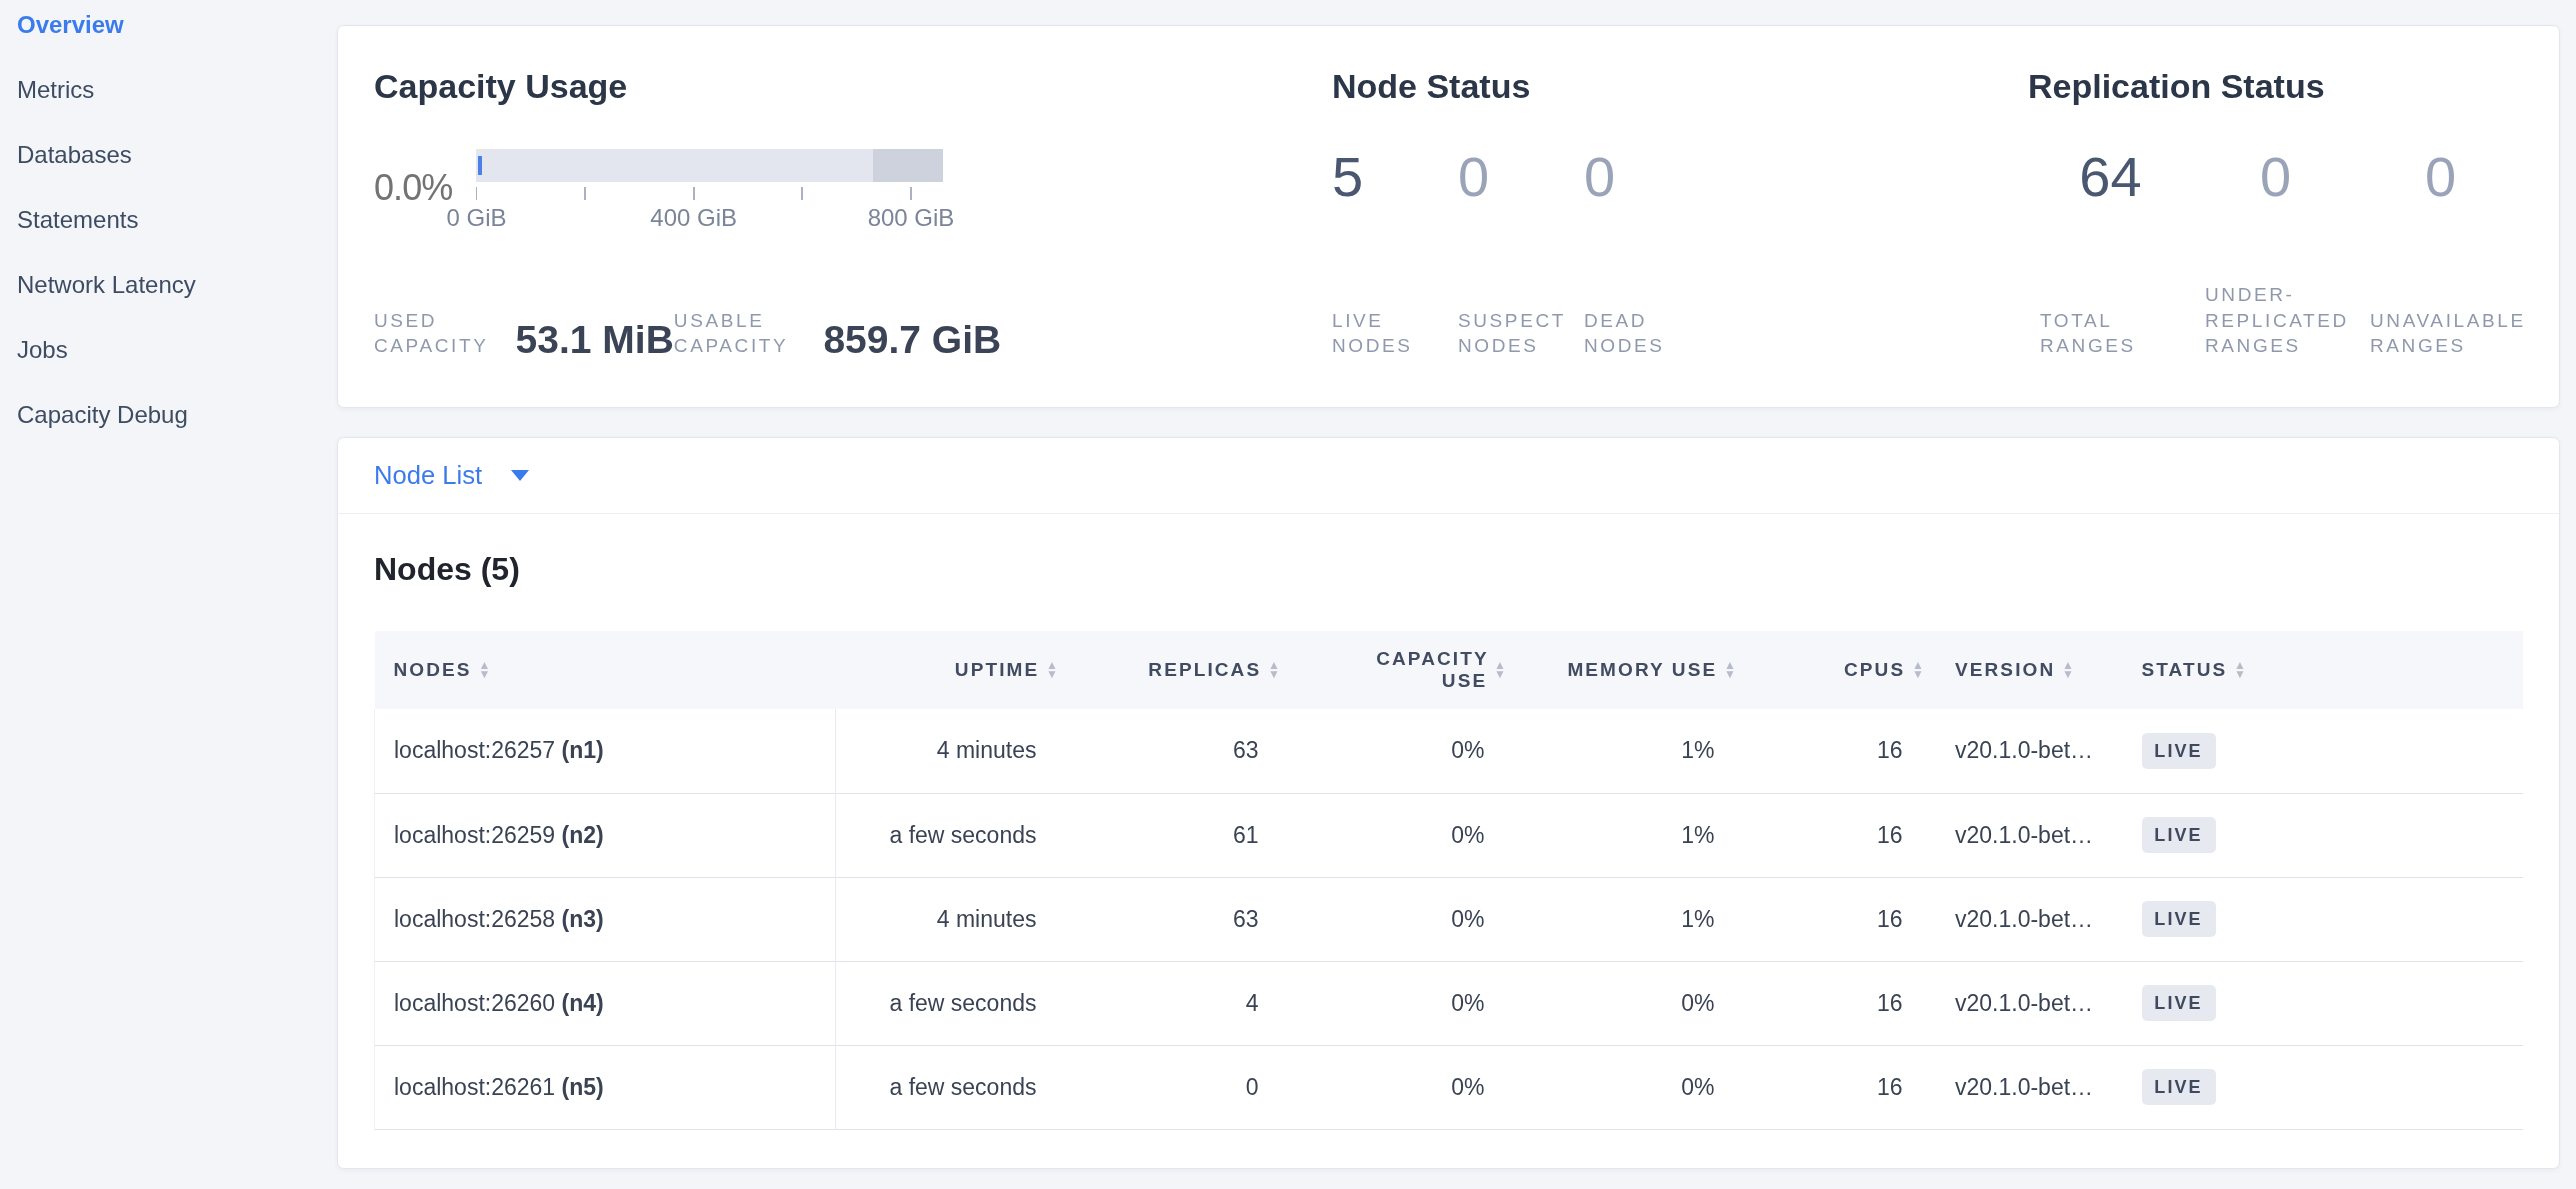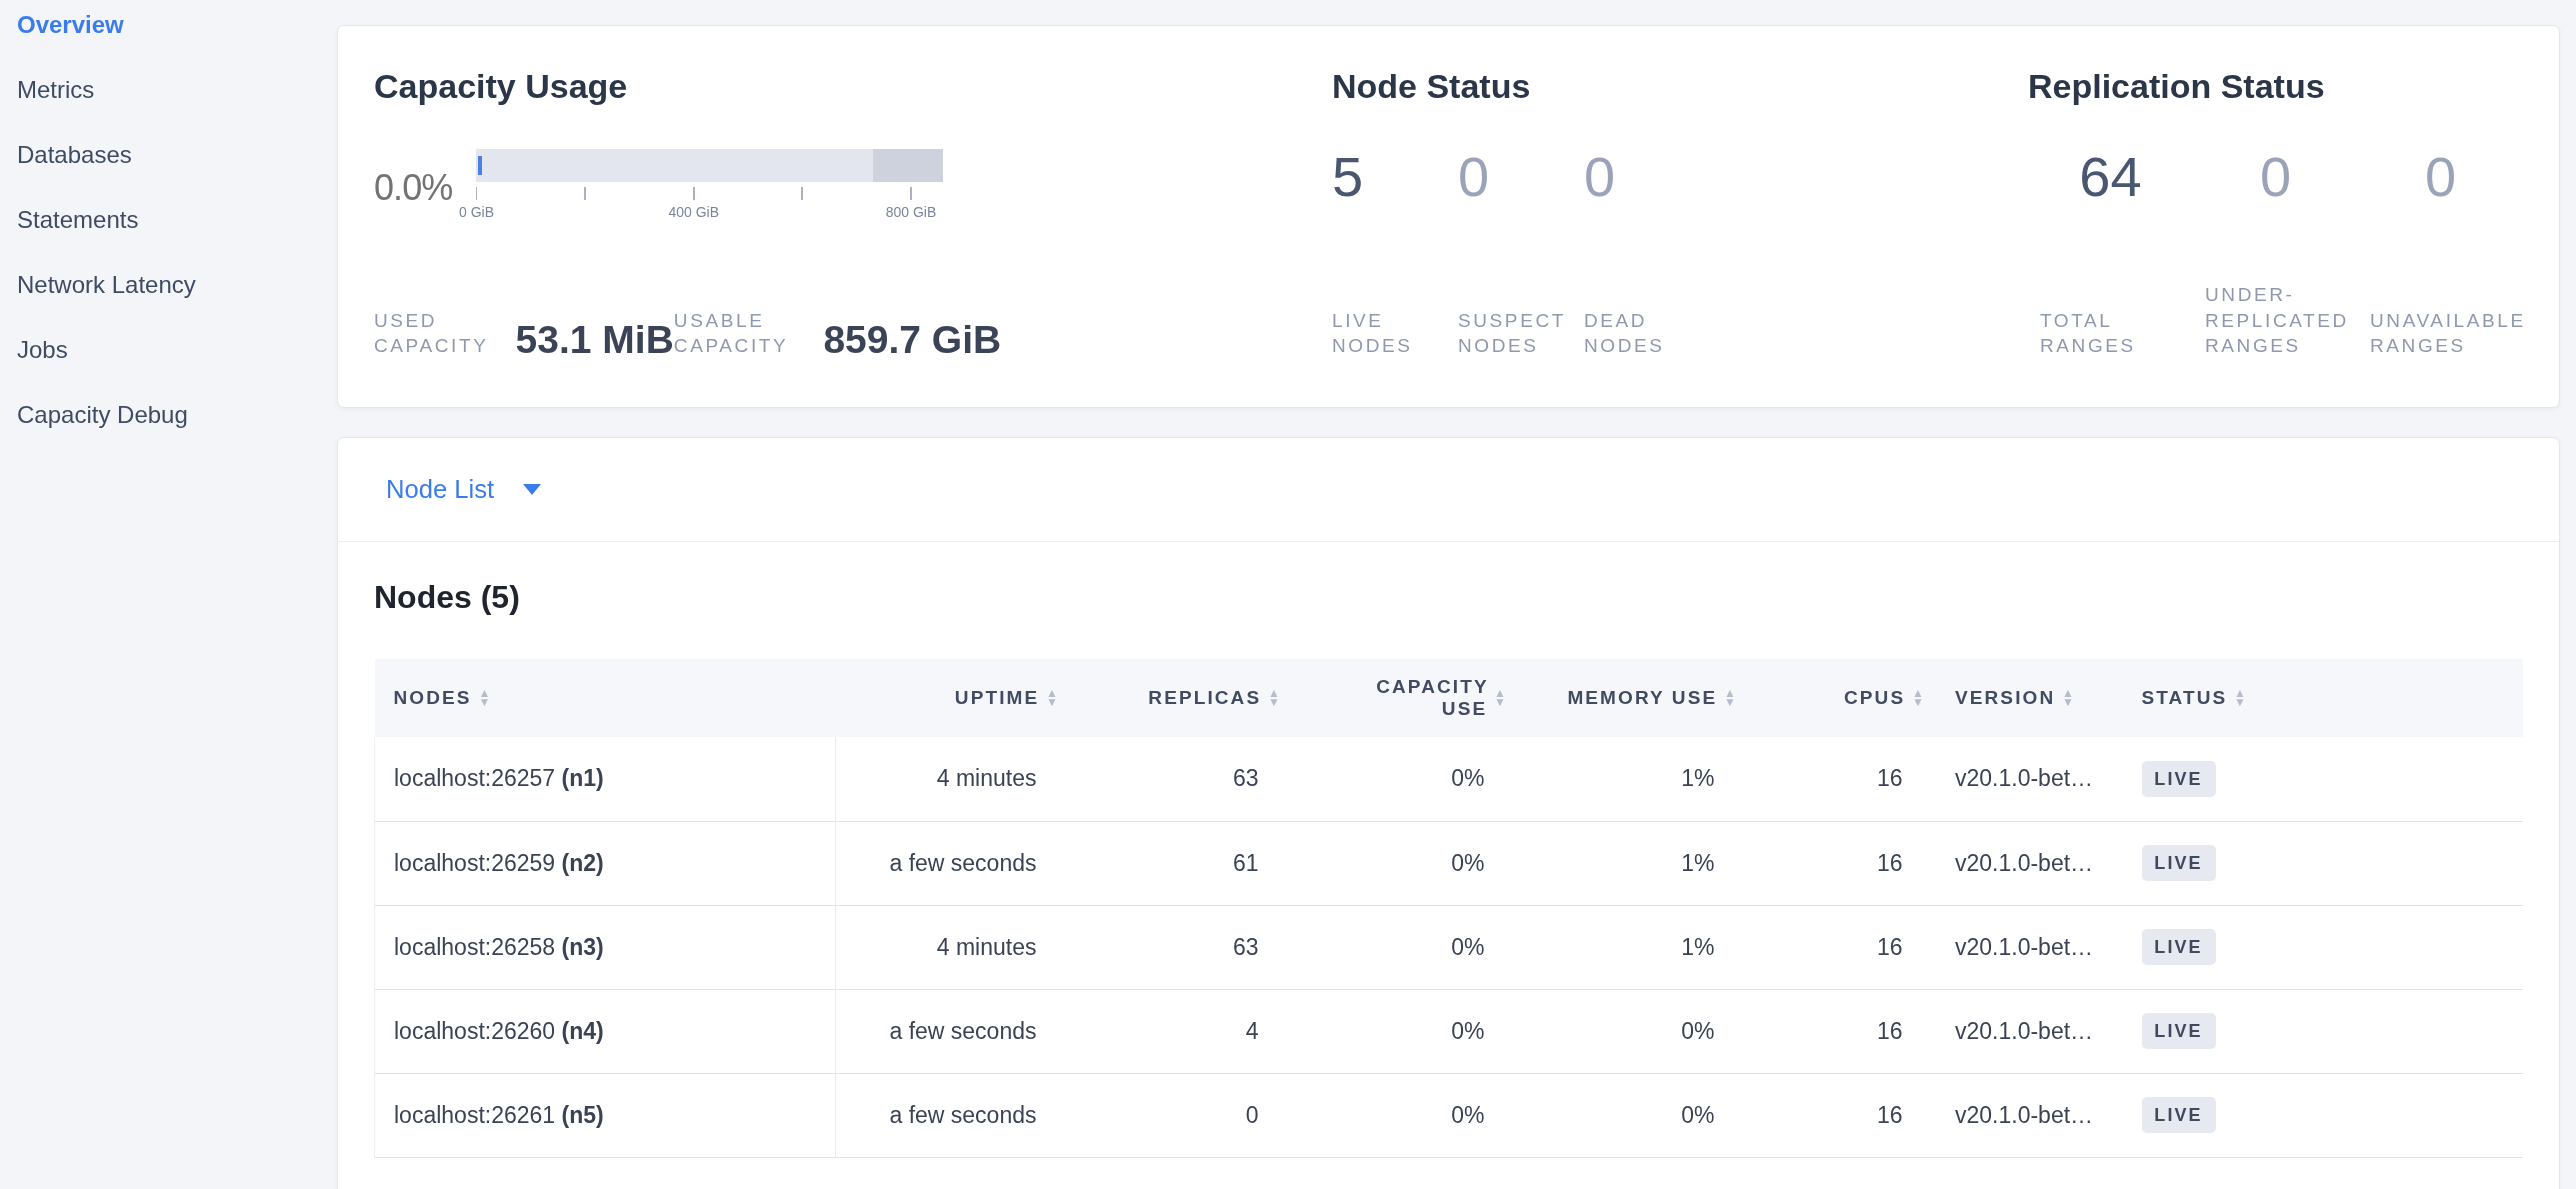--- a/index.html
+++ b/index.html
@@ -47,21 +47,21 @@
   .cap-pct { font-size:36px; font-weight:500; color:#737373; margin-right:24px; letter-spacing:-0.9px; }
   .bar-wrap { position:relative; width:467px; }
   .bar { position:relative; height:33px; background:#e3e6ee; overflow:hidden; }
   .bar-dark { position:absolute; top:0; bottom:0; right:0; width:15.2%; background:#ced2dc; }
   .bar-used { position:absolute; left:1.7px; top:6.8px; width:4.3px; height:19px; background:#4a80e8; }
   .axis { position:relative; height:15.4px; margin-top:5.1px; }
   .axis i { position:absolute; top:0; width:1.7px; height:12.8px; background:#aab1c1; }
   .axis-labels { position:relative; height:22px; margin-top:1.7px; }
   .axis-labels span {
     position:absolute; transform:translateX(-50%);
-    font-size:14px; color:#7b8599; white-space:nowrap;
+    font-size:24px; color:#7b8599; white-space:nowrap;
   }
   .cap-stats { display:flex; align-items:flex-end; margin-top:auto; }
   .kv { display:flex; align-items:flex-end; }
   .kv + .kv { }
   .klabel {
     font-size:19px; line-height:25.6px; letter-spacing:2.6px;
     color:#8f98ad; font-weight:500; width:136px;
   }
   .kval { font-size:39px; line-height:38px; font-weight:600; color:#3a4456; margin-left:13.6px; white-space:nowrap; }
 
@@ -73,22 +73,22 @@
   .stat .num.dark  { color:#4a5770; }
   .stat .num.light { color:#9aa3b8; }
   .stat .lbl {
     margin-top:auto; font-size:19px; line-height:25.6px; letter-spacing:2.6px;
     color:#8f98ad; font-weight:500; max-width:141px;
   }
 
   
   .list-card { margin-top:29px; }
   .nodelist-bar {
-    height:104px; display:flex; align-items:center;
-    padding-left:48px; border-bottom:1.7px solid #eceef2; cursor:pointer;
+    height:76px; display:flex; align-items:center;
+    padding-left:36px; border-bottom:1.7px solid #eceef2; cursor:pointer;
   }
   .nodelist-bar .nl-label { font-size:25.6px; color:#3b7cec; font-weight:500; }
   .caret {
     width:0; height:0; margin-left:29px;
     border-left:9.4px solid transparent; border-right:9.4px solid transparent;
     border-top:11px solid #3b7cec;
   }
   .nodes-body { padding:36px 36px 38px 36px; }
   .nodes-body h3 { font-size:32px; line-height:38px; font-weight:600; color:#20252d; margin-bottom:43px; }
 

